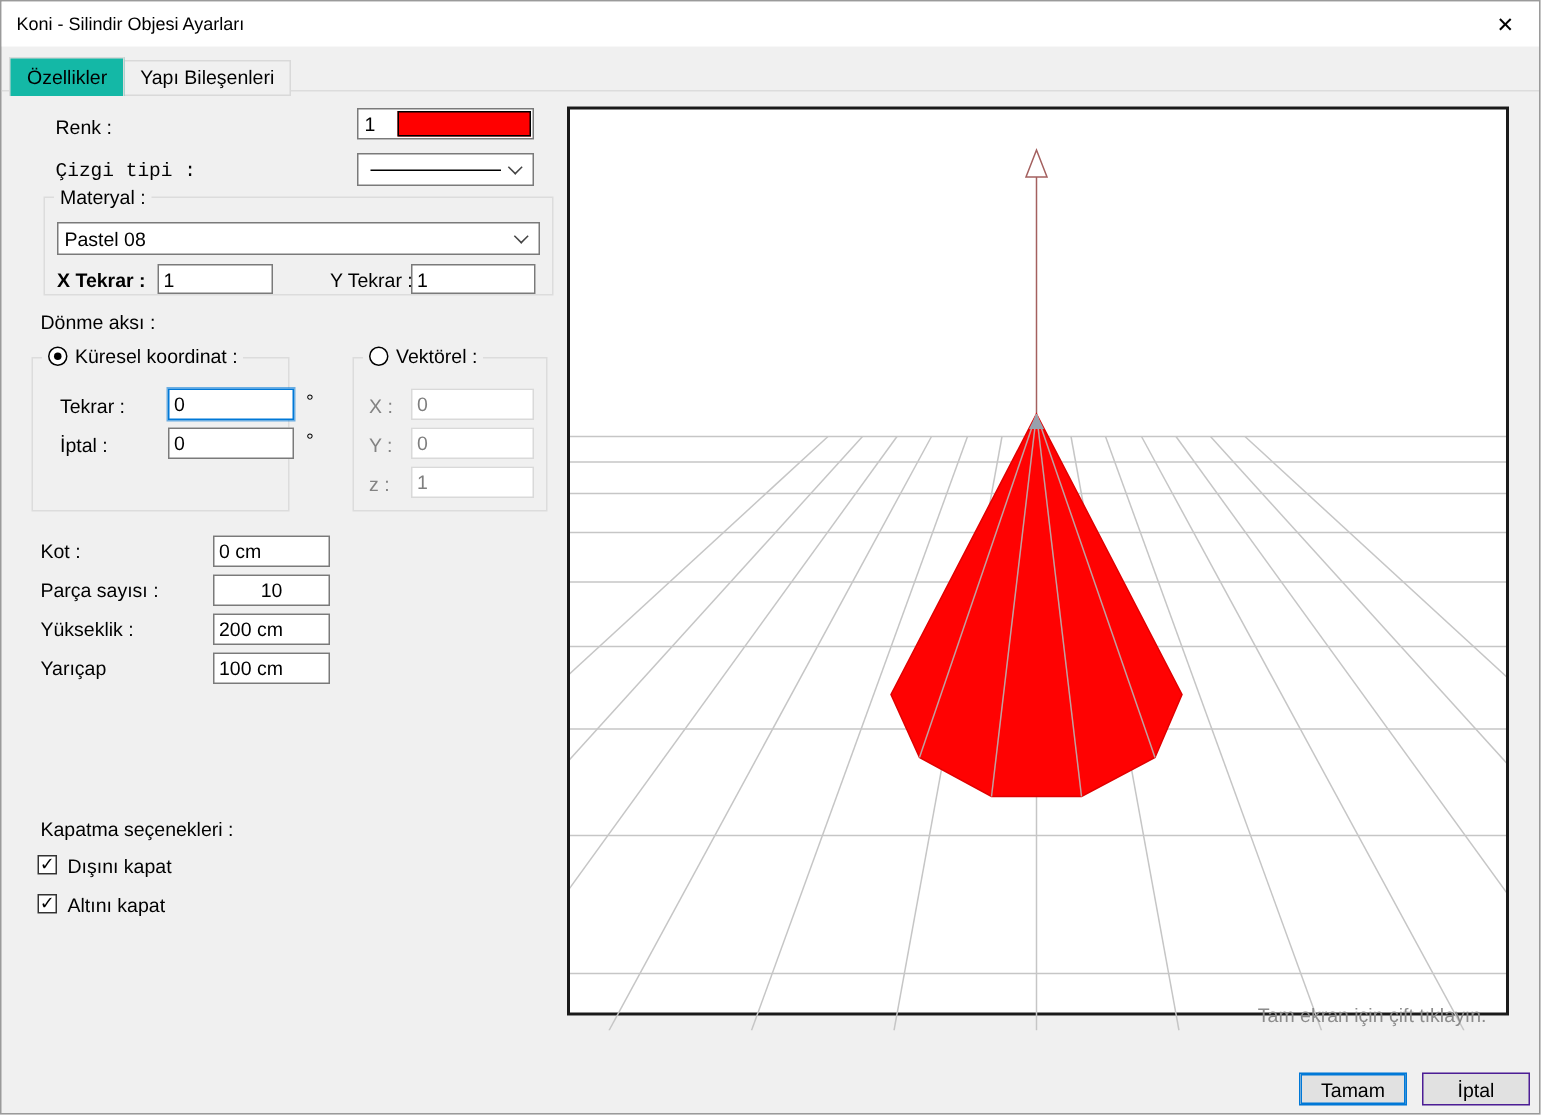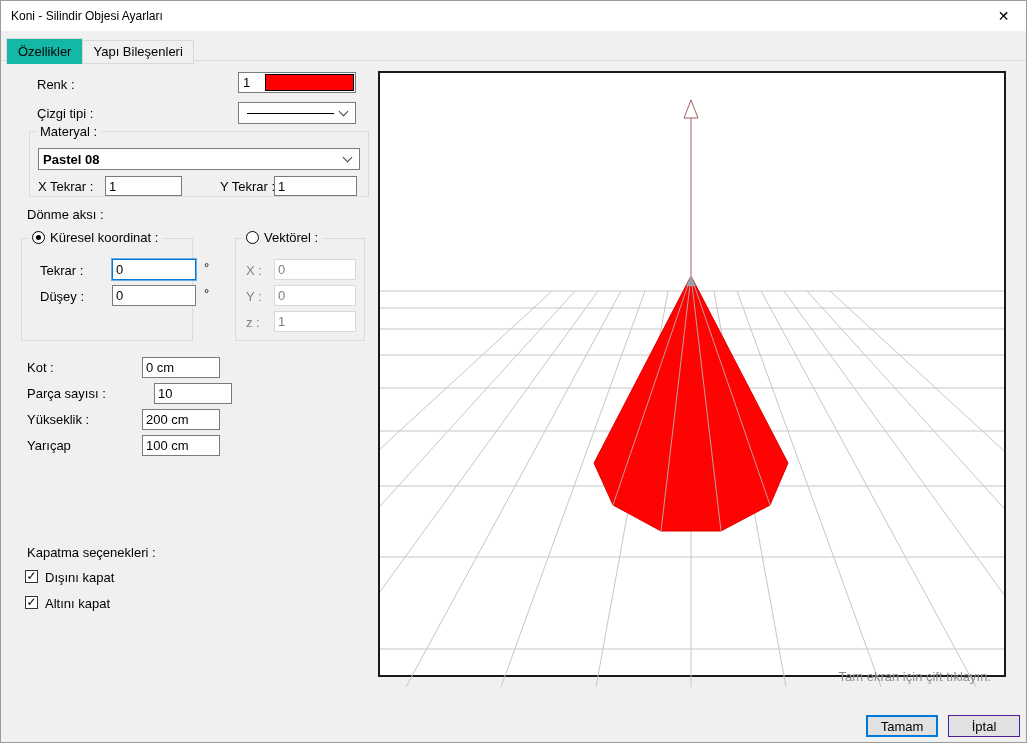--- a/index.html
+++ b/index.html
@@ -38,21 +38,21 @@
     position: absolute; height: 21px; border: 1px solid #7a7a7a; background: #fff;
     font-family: "Liberation Sans", sans-serif; font-size: 13px; padding: 0 3px; color: #000;
   }
   .txt.focused { border: 1px solid #0078d7; box-shadow: 0 0 0 1px rgba(0,120,215,.55); }
   .txt:disabled { border-color: #d9d9d9; color: #7f7f7f; background: #fff; }
 
   .combo {
     position: absolute; border: 1px solid #7a7a7a; background: #fff;
     display: flex; align-items: center; cursor: pointer;
   }
-  .combo .combo-text { padding-left: 4px; flex: 1; font-weight: bold; }
+  .combo .combo-text { padding-left: 4px; flex: 1; }
   .chevron {
     width: 7px; height: 7px; border-right: 1px solid #444; border-bottom: 1px solid #444;
     transform: rotate(45deg); margin-right: 8px; margin-top: -3px; flex: none;
   }
   .line-sample { flex: 1; border-top: 1px solid #000; margin: 0 6px 0 8px; }
 
   .swatch {
     position: absolute; border: 1px solid #7a7a7a; background: #fff; cursor: pointer;
   }
   .swatch .pen-num { position: absolute; left: 4px; top: 2px; font-size: 13px; }
@@ -96,49 +96,49 @@
   <div class="tab">Yapı Bileşenleri</div>
 </div>
 <div class="pane-line"></div>
 
 <span class="lbl" style="left:36px; top:76px;">Renk :</span>
 <div class="swatch" style="left:237px; top:71px; width:118px; height:21px;">
   <span class="pen-num">1</span>
   <div class="color-fill"></div>
 </div>
 
-<span class="lbl" style="left:36px; top:105px;">Çizgi tipi :</span>
+<span class="lbl" style="left:36px; top:105px;font-family:Liberation Mono, monospace;">Çizgi tipi :</span>
 <div class="combo" style="left:237px; top:101px; width:118px; height:22px;">
   <div class="line-sample"></div>
   <span class="chevron"></span>
 </div>
 
 <div class="group" style="left:28px; top:130px; width:340px; height:66px;">
   <span class="group-label">Materyal :</span>
   <div class="combo" style="left:8px; top:16px; width:322px; height:22px;">
     <span class="combo-text">Pastel 08</span>
     <span class="chevron"></span>
   </div>
-  <span class="lbl" style="left:8px; top:47px;">X Tekrar :</span>
+  <span class="lbl" style="left:8px; top:47px;font-weight:bold;">X Tekrar :</span>
   <input class="txt" style="left: 75px; top: 44px; width: 77px; height: 20px;" value="1">
   <span class="lbl" style="left:190px; top:47px;">Y Tekrar :</span>
   <input class="txt" style="left: 244px; top: 44px; width: 83px; height: 20px;" value="1">
 </div>
 
 <span class="lbl" style="left:26px; top:206px;">Dönme aksı :</span>
 
 <div class="group" style="left:20px; top:237px; width:172px; height:103px;">
   <div class="group-legend">
     <span class="radio selected"></span>
     <span>Küresel koordinat :</span>
   </div>
   <span class="lbl" style="left:18px; top:24px;">Tekrar :</span>
   <input class="txt focused" style="left: 90px; top: 20px; width: 84px;" value="0">
   <span class="lbl" style="left:182px; top:21px;">°</span>
-  <span class="lbl" style="left:18px; top:50px;">Düşey :</span>
+  <span class="lbl" style="left:18px; top:50px;">İptal :</span>
   <input class="txt" style="left: 90px; top: 46px; width: 84px;" value="0">
   <span class="lbl" style="left:182px; top:47px;">°</span>
 </div>
 
 <div class="group" style="left:234px; top:237px; width:130px; height:103px;">
   <div class="group-legend">
     <span class="radio"></span>
     <span>Vektörel :</span>
   </div>
   <span class="lbl gray" style="left:10px; top:24px;">X :</span>
@@ -146,21 +146,21 @@
   <span class="lbl gray" style="left:10px; top:50px;">Y :</span>
   <input class="txt" disabled="" style="left: 38px; top: 46px; width: 82px;" value="0">
   <span class="lbl gray" style="left:10px; top:76px;">z :</span>
   <input class="txt" disabled="" style="left: 38px; top: 72px; width: 82px;" value="1">
 </div>
 
 <span class="lbl" style="left:26px; top:359px;">Kot :</span>
 <input class="txt" style="left: 141px; top: 356px; width: 78px;" value="0 cm">
 
 <span class="lbl" style="left:26px; top:385px;">Parça sayısı :</span>
-<input class="txt" style="left: 153px; top: 382px; width: 78px;" value="10">
+<input class="txt" style="left: 141px; top: 382px; width: 78px; text-align: center;" value="10">
 
 <span class="lbl" style="left:26px; top:411px;">Yükseklik :</span>
 <input class="txt" style="left: 141px; top: 408px; width: 78px;" value="200 cm">
 
 <span class="lbl" style="left:26px; top:437px;">Yarıçap</span>
 <input class="txt" style="left: 141px; top: 434px; width: 78px;" value="100 cm">
 
 <span class="lbl" style="left:26px; top:544px;">Kapatma seçenekleri :</span>
 
 <div class="checkbox" style="left:24px; top:569px;">

